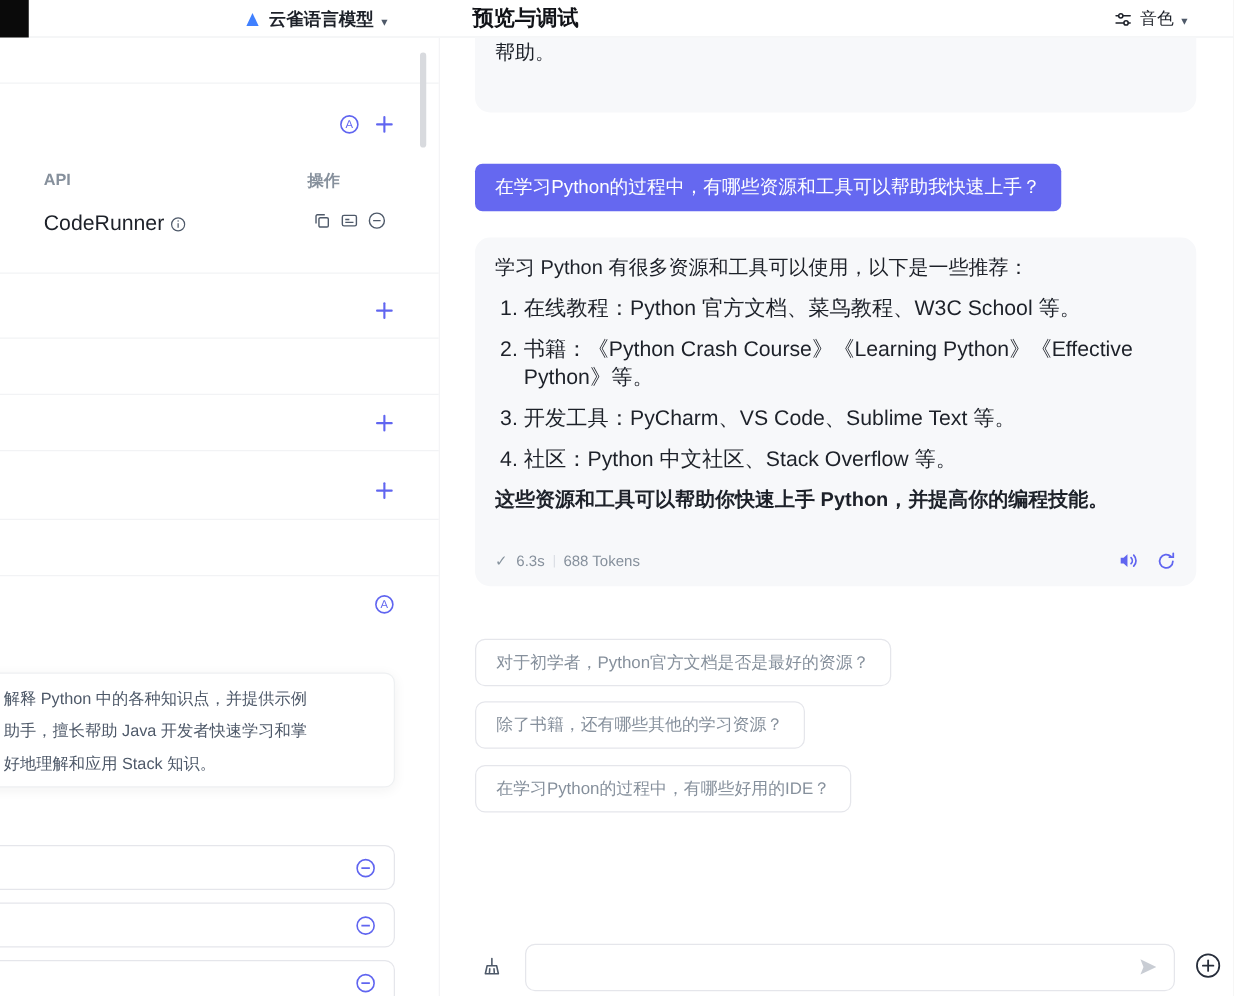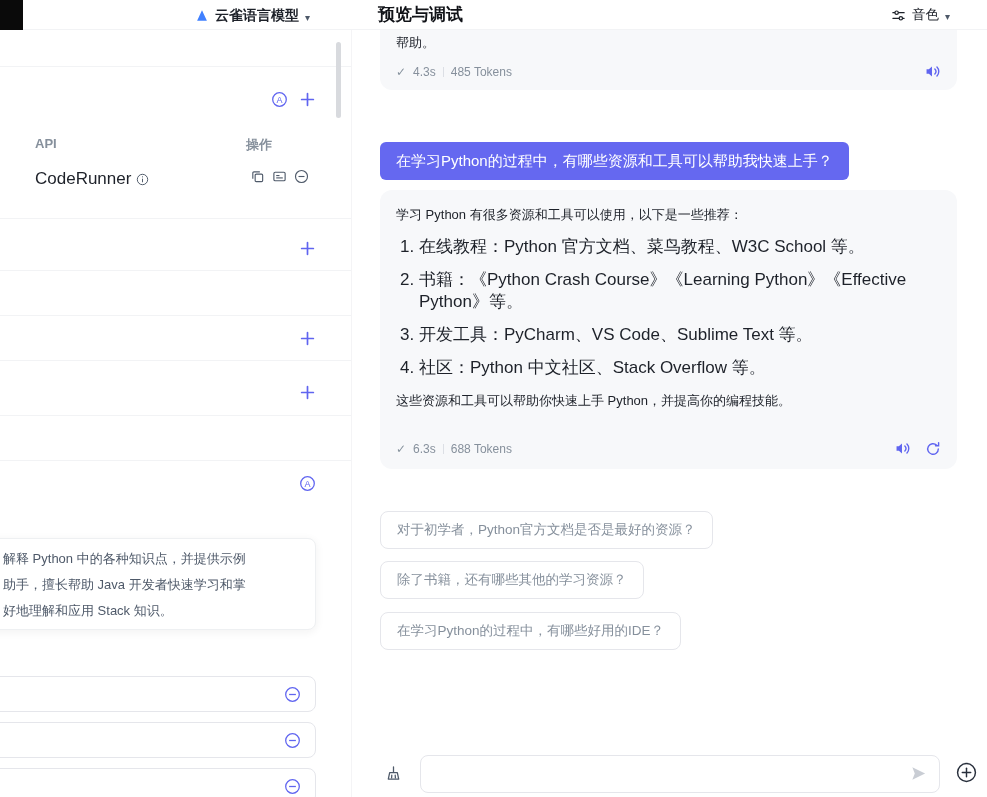--- a/index.html
+++ b/index.html
@@ -32,33 +32,33 @@
     padding:7px 12px 7px 28px; overflow:hidden;}
   .prompt-card p { font-size:13px; line-height:26px; color:#4e5969; white-space:nowrap; }
   .lp-item-row { position:absolute; left:-26px; width:342px; height:36px; background:#fff;
     border:1px solid #e5e6eb; border-radius:8px; display:flex; align-items:center; justify-content:flex-end; padding-right:14px;}
   .scrollbar-thumb { position:absolute; left:336px; top:12px; width:5px; height:76px; border-radius:3px; background:#d8dade; }
 
   
   .chat { position:absolute; left:352px; top:30px; width:635px; height:767px; background:#fff; }
   .msg-card { position:absolute; left:28px; width:577px; background:#f7f8fa; border-radius:12px; padding:14px 16px 12px; }
   .msg-card.partial { top:0; height:60px; border-radius:0 0 12px 12px; padding:2px 16px 10px; display:flex; flex-direction:column; justify-content:space-between;}
-  .msg-text { font-size:13px; line-height:22px; color:#1d2129; }
+  .msg-text { font-size:16px; line-height:22px; color:#1d2129; }
   .msg-footer { display:flex; align-items:center; justify-content:space-between; margin-top:28px; }
   .msg-card.partial .msg-footer { margin-top:0; }
   .footer-left { display:flex; align-items:center; gap:7px; font-size:12px; color:#86909c; }
   .check::before { content:"✓"; font-size:12px; color:#87939e; }
   .v-sep { width:1px; height:10px; background:#dcdfe5; }
   .footer-icons { display:flex; align-items:center; gap:14px; }
-  .user-bubble { position:absolute; left:28px; top:112px; max-width:520px; background:#6568f0; color:#fff;
+  .user-bubble { position:absolute; left:28px; top:101px; max-width:520px; background:#6568f0; color:#fff;
     font-size:15px; line-height:18px; padding:10px 16px; border-radius:6px; }
   .assistant-card { top:160px; }
   .assistant-card ol { margin:10px 0 0; padding-left:23px; }
   .assistant-card li { font-size:17px; line-height:22px; color:#1d2129; margin-bottom:11px; }
-  .assistant-card .outro { margin-top:3px; }
+  .assistant-card .outro { margin-top:3px;font-weight:bold; }
   .chip { position:absolute; left:28px; display:inline-block; background:#fff; border:1px solid #e5e6eb;
     border-radius:8px; padding:9px 16px; font-size:13.5px; color:#86909c; white-space:nowrap; cursor:pointer;}
   .chat-input { position:absolute; left:68px; top:725px; width:520px; height:38px; border:1px solid #e5e6eb;
     border-radius:8px; background:#fff; padding:0 40px 0 14px; font-size:14px; color:#1d2129; outline:none;
     font-family:"Liberation Sans","DejaVu Sans",sans-serif;}
   .send-btn { position:absolute; left:558px; top:735px; color:#c9cdd4; cursor:pointer; }
   .broom-btn { position:absolute; left:33px; top:735px; color:#4e5969; cursor:pointer; }
   .plus-circle-btn { position:absolute; left:604px; top:732px; color:#272e3b; cursor:pointer; }
 </style>
 </head>
@@ -208,37 +208,20 @@
       </span>
     </div>
 
     <div class="scrollbar-thumb"></div>
   </aside>
 
   <main class="chat">
 
     <div class="msg-card partial">
       <p class="msg-text">帮助。</p>
-      <div class="msg-footer">
-        <div class="footer-left">
-          <span class="check"></span>
-          <span>4.3s</span>
-          <span class="v-sep"></span>
-          <span>485 Tokens</span>
-        </div>
-        <div class="footer-icons">
-          <span class="icon-accent">
-            <svg width="17" height="17" viewBox="0 0 16 16" fill="none" stroke="currentColor" stroke-width="1.3" stroke-linejoin="round">
-              <path d="M7.5 3.2 4.6 5.8H2.4v4.4h2.2l2.9 2.6z" fill="currentColor" stroke="none"></path>
-              <path d="M10.2 5.7a3.3 3.3 0 0 1 0 4.6" stroke-linecap="round"></path>
-              <path d="M12.2 3.8a6 6 0 0 1 0 8.4" stroke-linecap="round"></path>
-            </svg>
-          </span>
-        </div>
-      </div>
     </div>
 
     <div class="user-bubble">在学习Python的过程中，有哪些资源和工具可以帮助我快速上手？</div>
 
     <div class="msg-card assistant-card">
       <p class="msg-text">学习 Python 有很多资源和工具可以使用，以下是一些推荐：</p>
       <ol>
         <li>在线教程：Python 官方文档、菜鸟教程、W3C School 等。</li>
         <li>书籍：《Python Crash Course》《Learning Python》《Effective Python》等。</li>
         <li>开发工具：PyCharm、VS Code、Sublime Text 等。</li>

